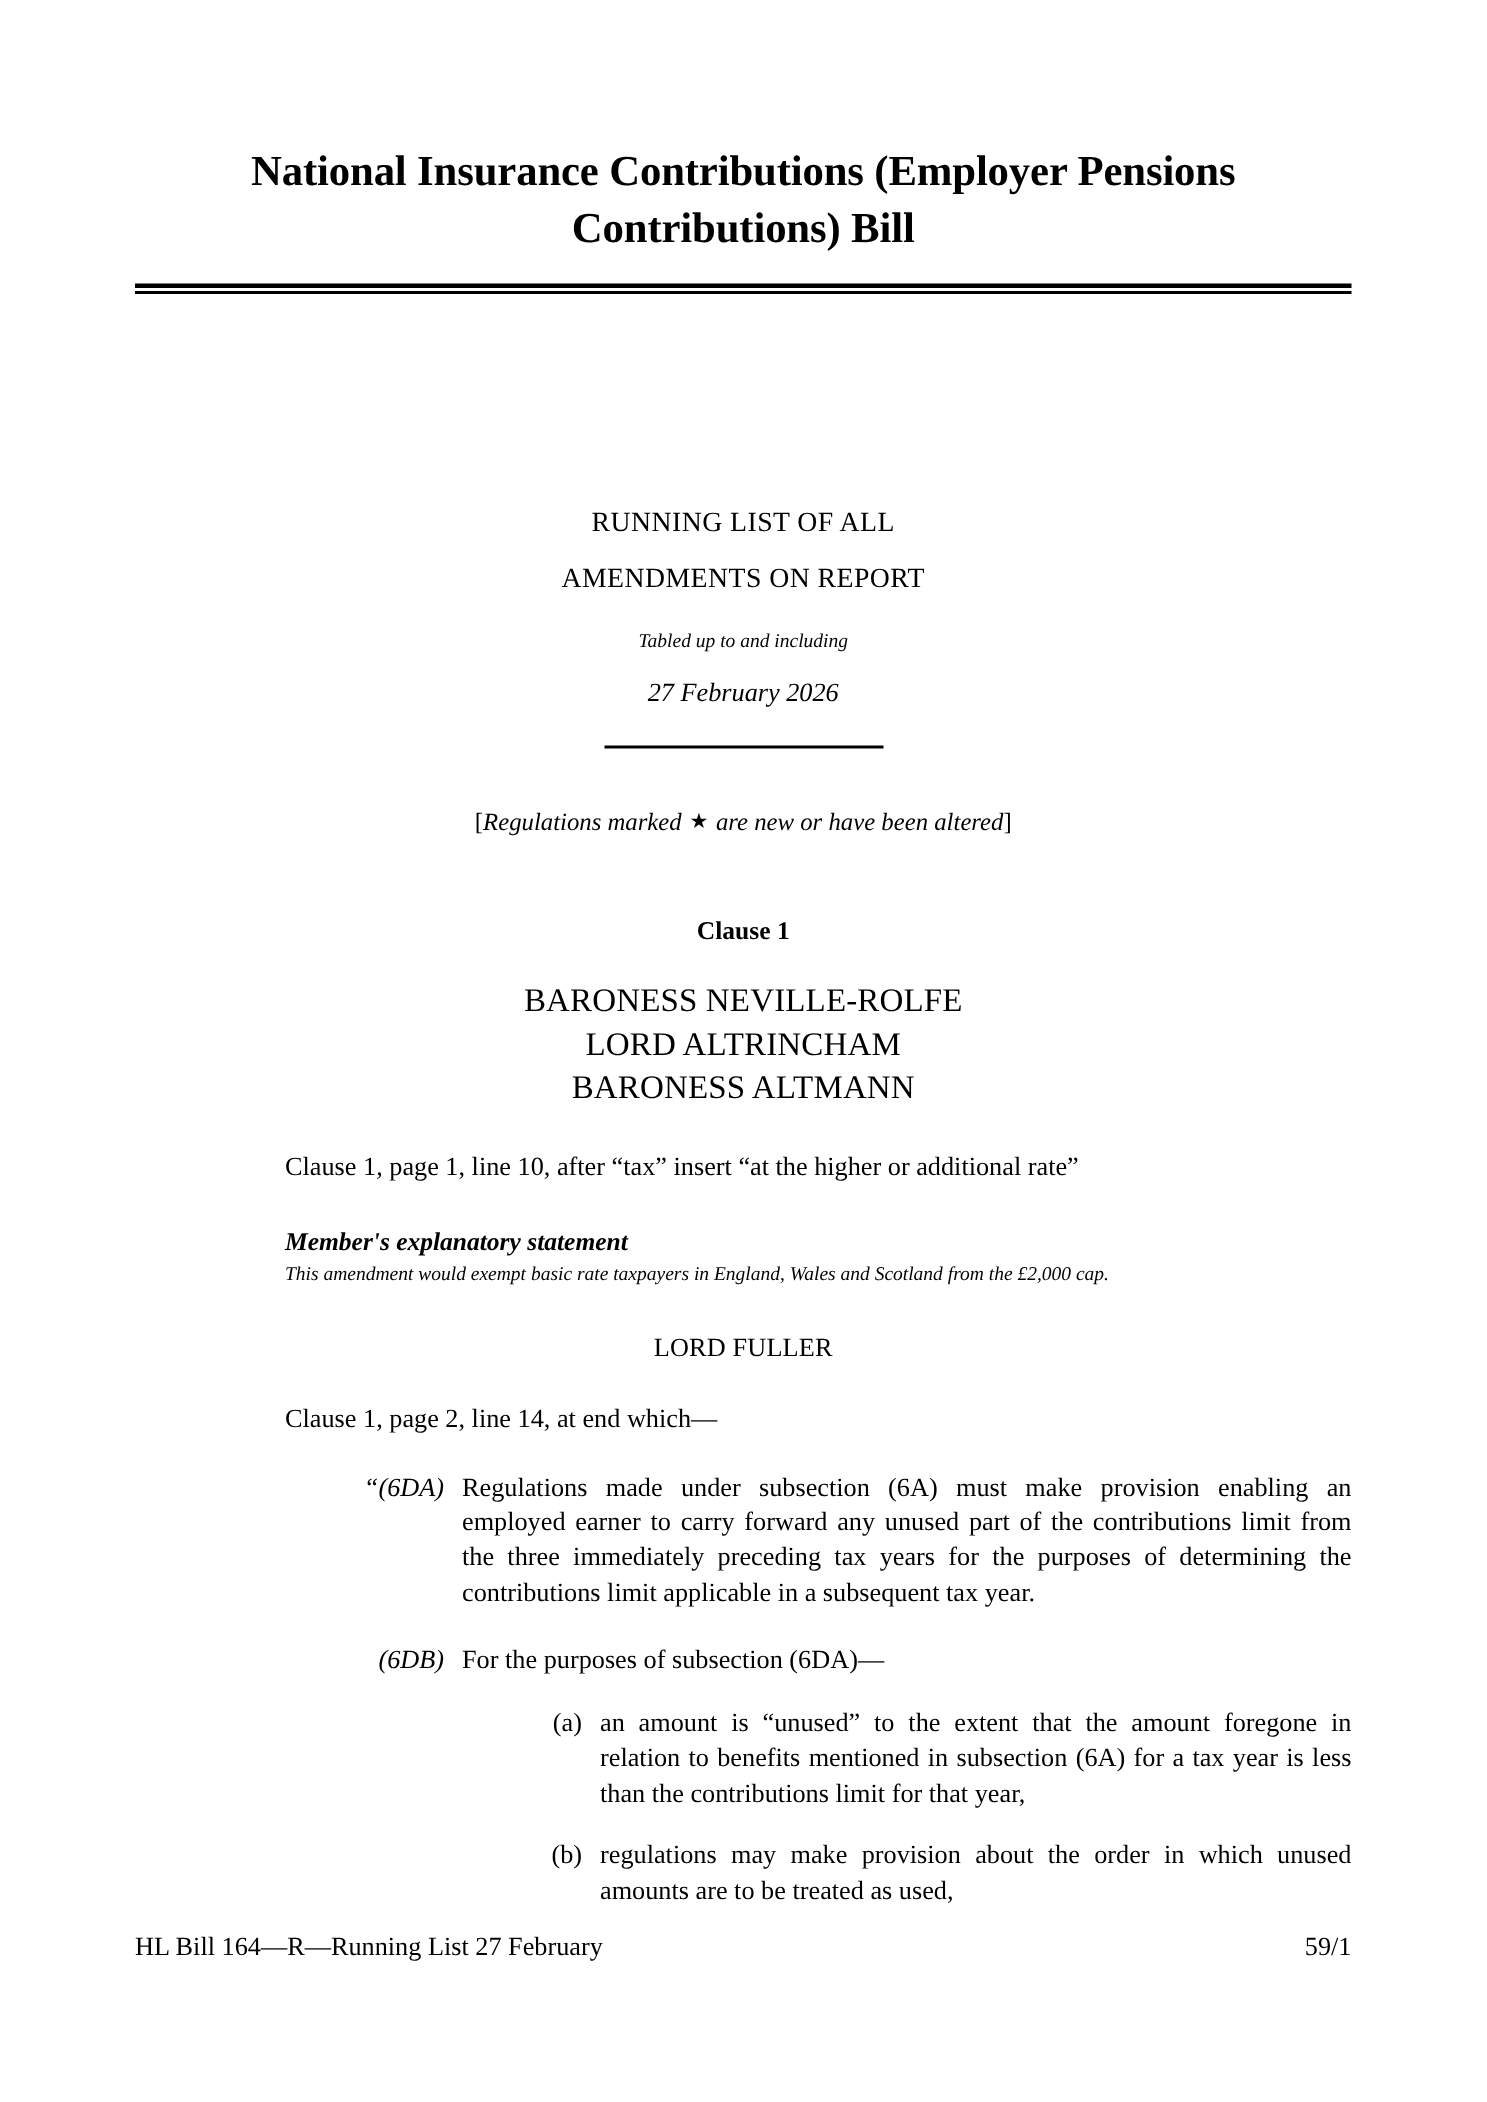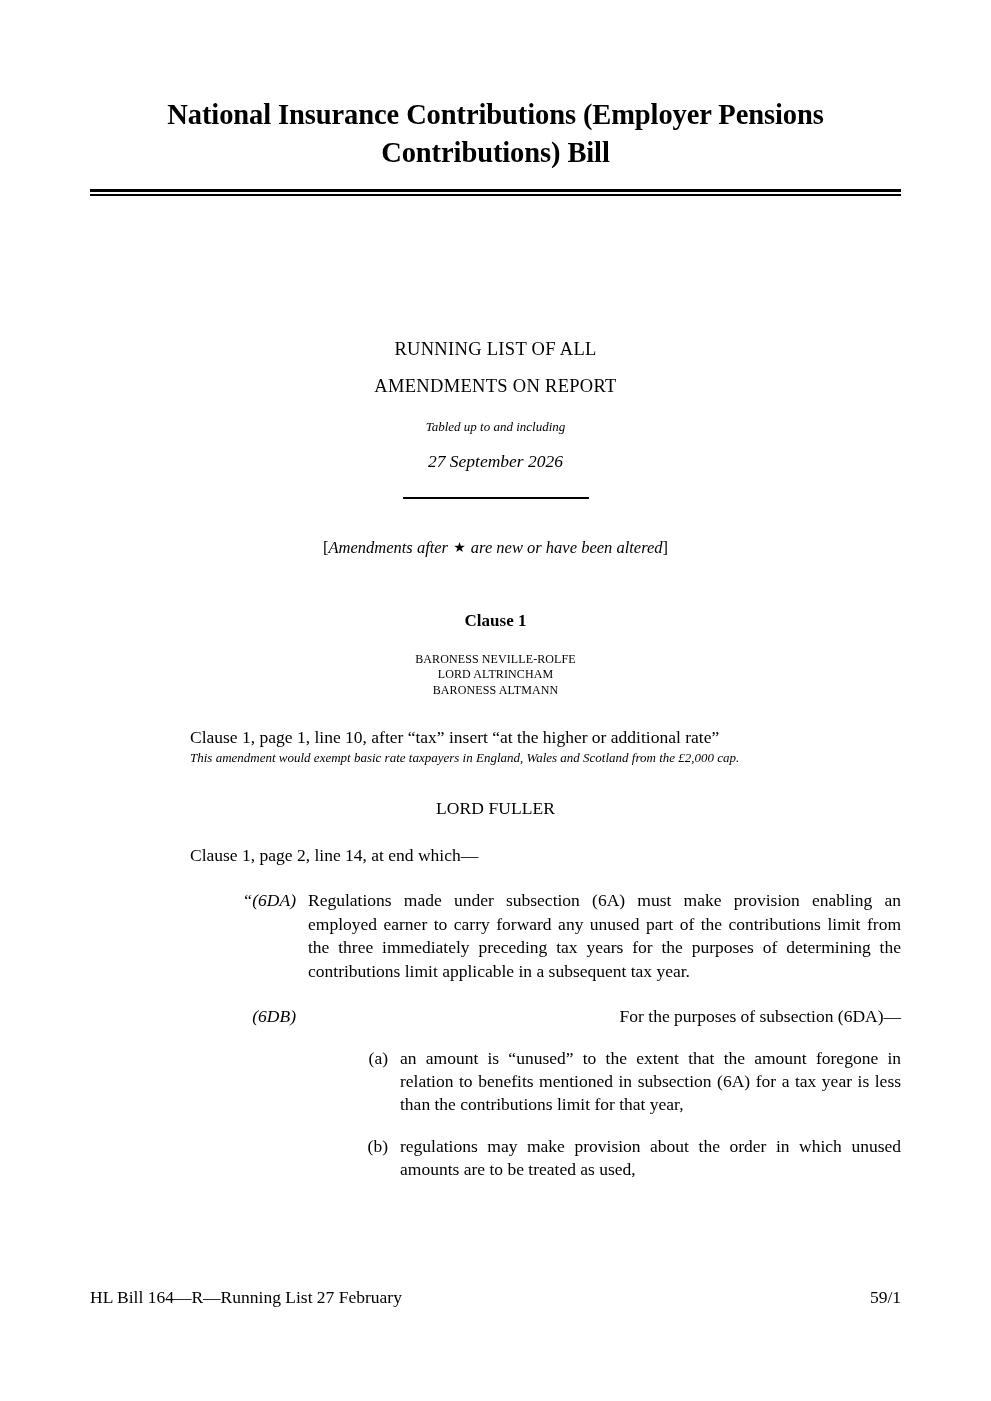--- a/index.html
+++ b/index.html
@@ -116,21 +116,21 @@
     font-weight: bold;
     font-size: 17px;
     margin-top: 55px;
     line-height: 1.0;
   }
   .sponsors {
     text-align: center;
     margin-top: 23px;
   }
   .sponsor {
-    font-size: 12px;
+    font-size: 22px;
     line-height: 1.32;
     letter-spacing: 0.1px;
   }
 
   .mover {
     text-align: center;
     font-size: 17.5px;
     letter-spacing: 0.1px;
     margin-top: 33px;
     line-height: 1.0;
@@ -179,21 +179,21 @@
   }
   .sub-row .label.lvl2 {
     width: 92px;
     margin-left: 106px;
   }
   .sub-row .body {
     flex: 1 1 auto;
     text-align: justify;
   }
   .sub-row .body.nojust {
-    text-align: right;
+    text-align: left;
   }
   .sub-row.tight {
     margin-top: 18px;
   }
 
   
   .footer {
     position: absolute;
     left: 90px;
     right: 90px;
@@ -217,40 +217,41 @@
   <div class="rule-double">
     <div class="rule-thick"></div>
     <div class="rule-gap"></div>
     <div class="rule-thin"></div>
   </div>
 
   <div class="head-block">
     <div class="running-line">RUNNING LIST OF ALL</div>
     <div class="running-line second">AMENDMENTS ON REPORT</div>
     <div class="tabled">Tabled up to and including</div>
-    <div class="tabled-date">27 September 2026</div>
+    <div class="tabled-date">27 February 2026</div>
     <div class="rule-short"></div>
   </div>
 
   <div class="star-note">
-    <span>[</span><span class="ital">Amendments after </span><span class="star-glyph">★</span><span class="ital"> are new or have been altered</span><span>]</span>
+    <span>[</span><span class="ital">Regulations marked </span><span class="star-glyph">★</span><span class="ital"> are new or have been altered</span><span>]</span>
   </div>
 
   <div class="clause-heading">Clause 1</div>
 
   <div class="sponsors">
     <div class="sponsor">BARONESS NEVILLE-ROLFE</div>
     <div class="sponsor">LORD ALTRINCHAM</div>
     <div class="sponsor">BARONESS ALTMANN</div>
   </div>
 
   <div class="amend-area">
 
     <div class="amend-line">Clause 1, page 1, line 10, after “tax” insert “at the higher or additional rate”</div>
 
+    <div class="expl-head">Member's explanatory statement</div>
     <div class="expl-body">This amendment would exempt basic rate taxpayers in England, Wales and Scotland from the £2,000 cap.</div>
 
   </div>
 
   <div class="mover">LORD FULLER</div>
 
   <div class="amend-area">
 
     <div class="amend-line">Clause 1, page 2, line 14, at end which—</div>
 

